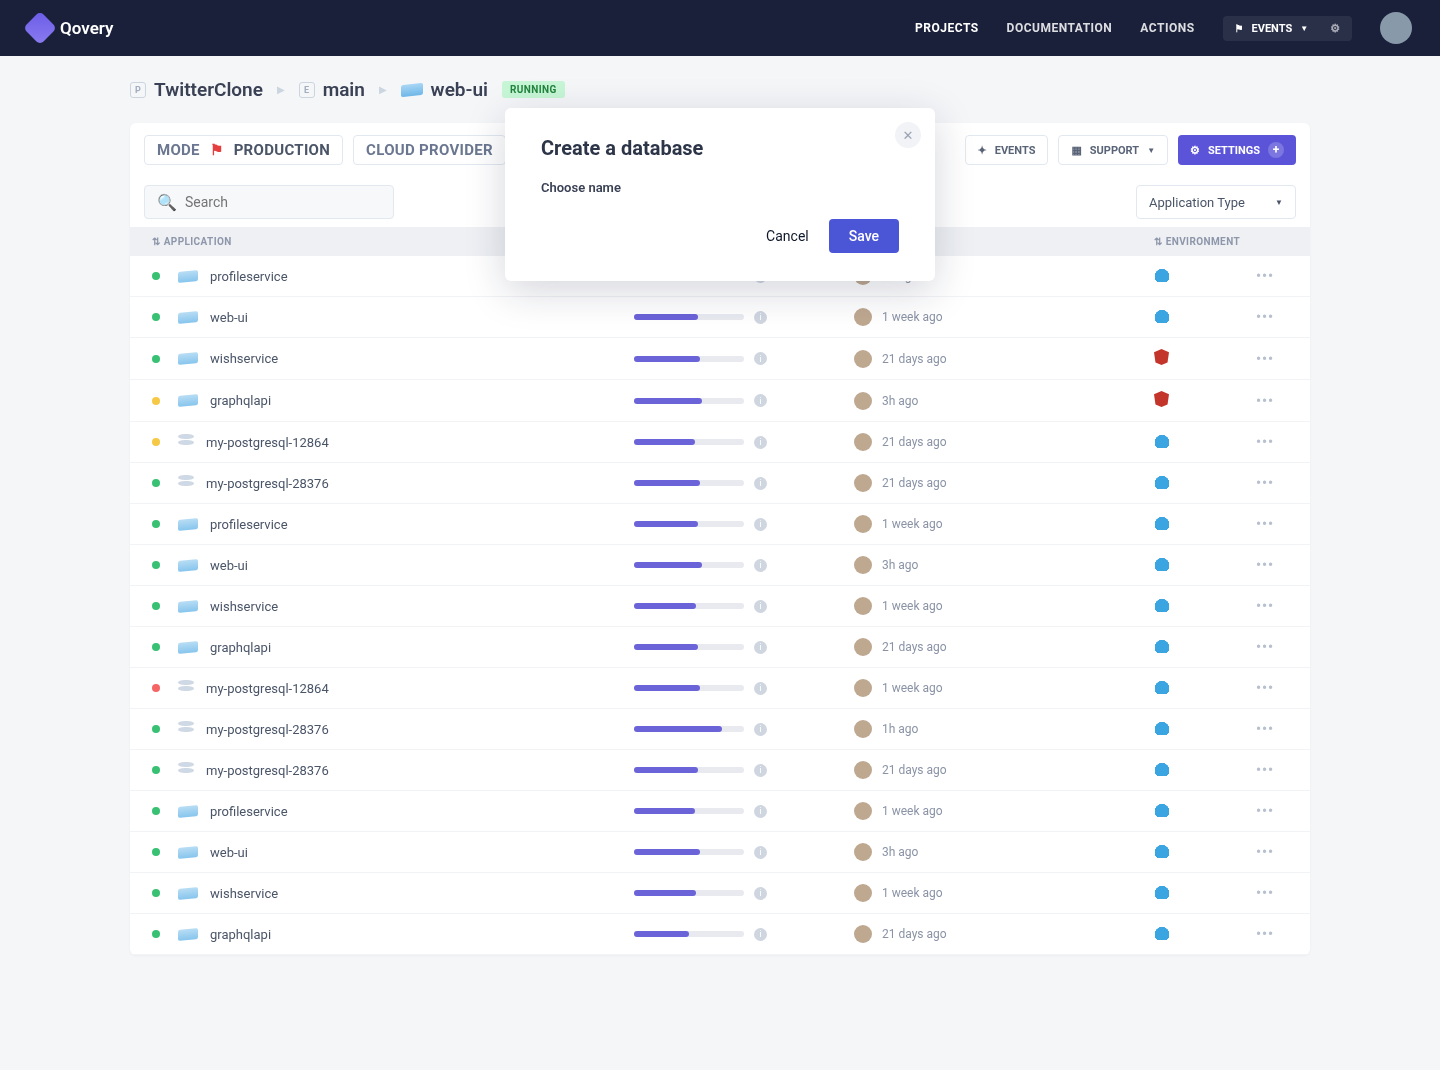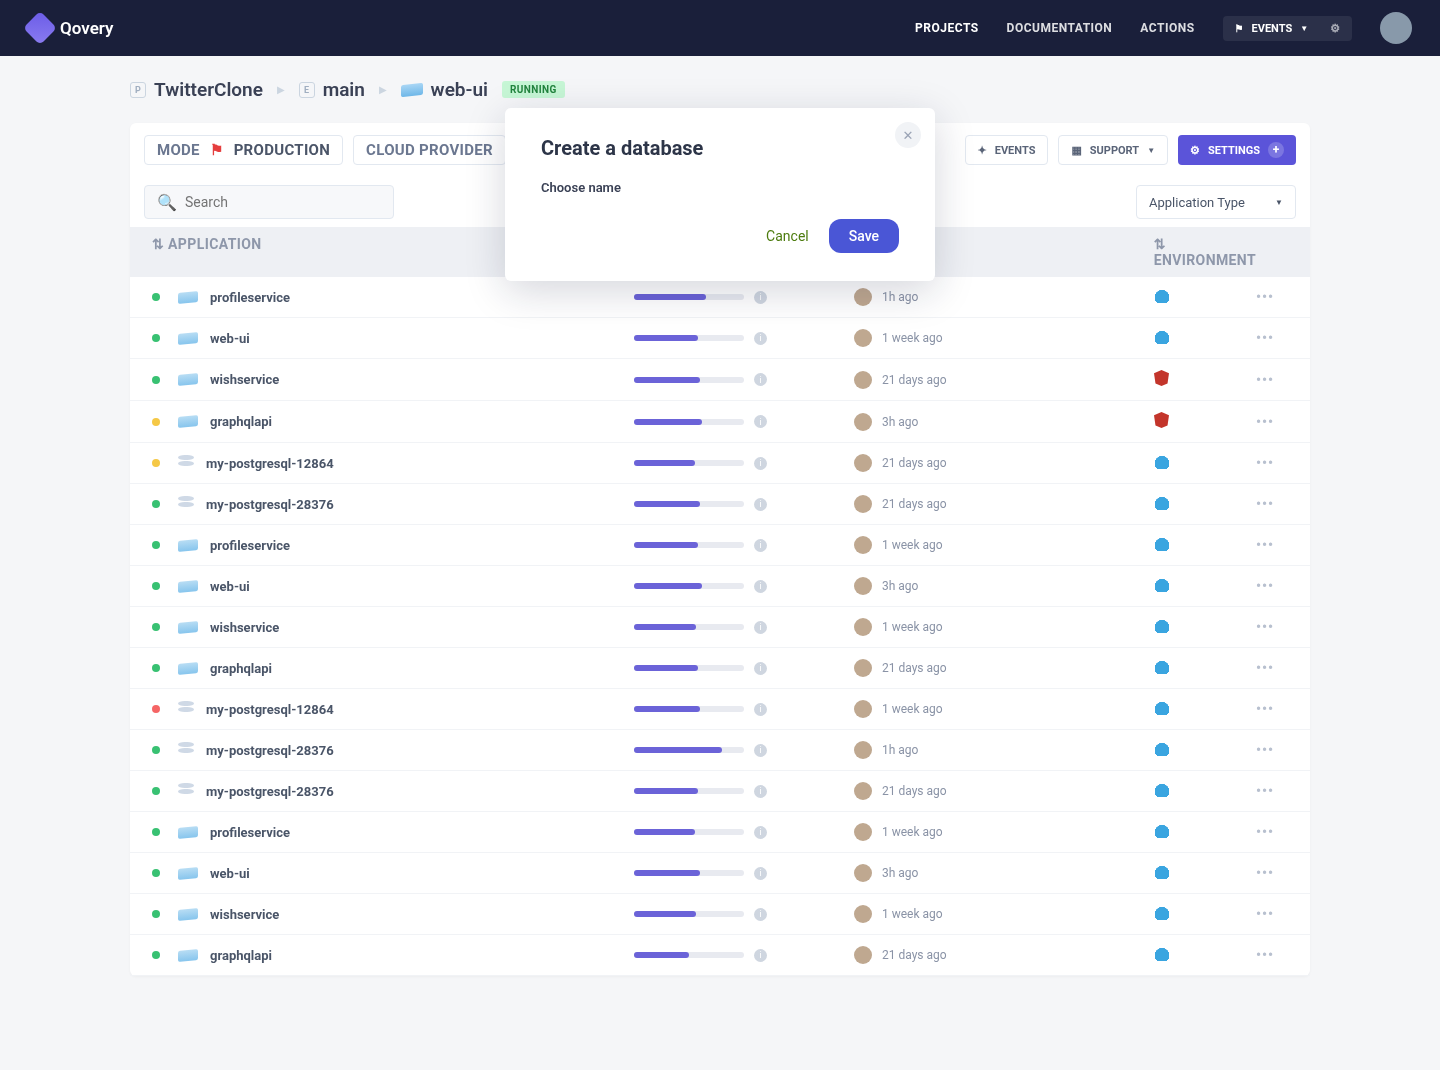--- a/index.html
+++ b/index.html
@@ -36,58 +36,58 @@
 .btn-primary { height: 30px; border: none; border-radius: 4px; background: #5b54d9; color: #fff; padding: 0 12px; font-size: 11px; font-weight: 700; display: flex; align-items: center; gap: 8px; cursor: pointer; }
 .btn-primary .plus { background: rgba(255,255,255,0.2); width: 16px; height: 16px; border-radius: 50%; display: flex; align-items: center; justify-content: center; font-size: 12px; }
 
 
 .filter-row { padding: 8px 14px; display: flex; align-items: center; justify-content: space-between; }
 .search { width: 250px; height: 34px; border: 1px solid #e2e8f0; border-radius: 4px; background: #f7f8fa; display: flex; align-items: center; padding: 0 12px; gap: 8px; color: #a0aec0; }
 .search input { border: none; background: transparent; outline: none; font-size: 14px; color: #3a4155; flex: 1; }
 .select { width: 160px; height: 34px; border: 1px solid #e2e8f0; border-radius: 4px; display: flex; align-items: center; justify-content: space-between; padding: 0 12px; font-size: 13px; color: #4a5568; cursor: pointer; }
 
 
-.table-header { background: #eef0f4; display: flex; padding: 9px 14px; font-size: 14px; font-weight: 700; color: #8e97aa; letter-spacing: 0.4px; }
+.table-header { background: #eef0f4; display: flex; padding: 9px 14px; font-size: 10px; font-weight: 700; color: #8e97aa; letter-spacing: 0.4px; }
 .col-app { width: 490px; padding-left: 8px; }
 .col-mem { width: 220px; }
 .col-commit { width: 300px; }
 .col-env { flex: 1; }
 .col-actions { width: 40px; }
 
 .row { display: flex; align-items: center; padding: 11px 14px; border-bottom: 1px solid #f1f3f6; font-size: 13px; }
 .dot { width: 8px; height: 8px; border-radius: 50%; margin-right: 18px; }
 .dot.green { background: #38c172; }
 .dot.yellow { background: #f5c846; }
 .dot.reddish { background: #f56565; }
 .app-icon { width: 20px; height: 11px; background: linear-gradient(180deg,#b8ddf4,#87c5ed); border-radius: 2px; transform: skewY(-6deg); margin-right: 12px; }
 .db-icon { width: 16px; height: 16px; margin-right: 12px; position: relative; }
 .db-icon::before, .db-icon::after { content: ""; position: absolute; left: 0; width: 16px; height: 5px; background: #cfd9e6; border-radius: 50%/60%; }
 .db-icon::before { top: 0; }
 .db-icon::after { top: 6px; }
-.app-name { color: #4a5568; font-weight: 700; }
+.app-name { color: #4a5568; font-weight: 400; }
 .bar-wrap { width: 110px; height: 6px; background: #e8eaf0; border-radius: 3px; margin-right: 10px; }
 .bar { height: 100%; background: #6b63d8; border-radius: 3px; }
 .info-dot { width: 13px; height: 13px; border-radius: 50%; background: #cfd6e0; color: #fff; font-size: 9px; display: flex; align-items: center; justify-content: center; }
 .commit-avatar { width: 18px; height: 18px; border-radius: 50%; background: #bfa890; margin-right: 10px; }
 .commit-time { color: #8a93a6; font-size: 12px; }
 .env-icon { width: 20px; height: 14px; }
 .env-docker { background: radial-gradient(circle at 40% 60%, #3aa5e0 50%, transparent 51%); border-radius: 2px; }
 .env-ang { width: 15px; height: 16px; background: #c3352b; clip-path: polygon(50% 0, 100% 20%, 90% 85%, 50% 100%, 10% 85%, 0 20%); }
 .more { color: #b8c0cf; font-weight: 700; letter-spacing: 1px; cursor: pointer; font-size: 14px; }
 
 
 .overlay { position: absolute; inset: 0; background: rgba(255,255,255,0); display: flex; justify-content: center; padding-top: 108px; }
 .modal { width: 430px; background: #fff; border-radius: 6px; box-shadow: 0 10px 40px rgba(20,30,60,0.18); padding: 28px 36px 28px; position: relative; height: fit-content; }
 .modal-close { position: absolute; top: 14px; right: 14px; width: 26px; height: 26px; border-radius: 50%; background: #f1f3f6; color: #9aa3b5; display: flex; align-items: center; justify-content: center; cursor: pointer; font-size: 13px; }
 .modal h2 { font-size: 20px; font-weight: 700; color: #2d3548; margin-bottom: 20px; }
 .modal label { font-size: 13px; font-weight: 600; color: #3a4155; display: block; margin-bottom: 8px; }
 .modal-input { width: 100%; height: 38px; border: 1px solid #dde2ea; border-radius: 4px; padding: 0 12px; font-size: 14px; color: #4a5568; outline: none; }
 .modal-actions { display: flex; justify-content: flex-end; gap: 6px; margin-top: 24px; align-items: center; }
-.btn-cancel { background: transparent; border: none; color: #4d7c0f; font-size: 14px; padding: 8px 14px; cursor: pointer; }
-.btn-save { background: #4a56d6; color: #fff; border: none; border-radius: 12px; font-size: 14px; font-weight: 500; padding: 9px 20px; cursor: pointer; }
+.btn-cancel { background: transparent; border: none; color: #0f172a; font-size: 14px; padding: 8px 14px; cursor: pointer; }
+.btn-save { background: #4a56d6; color: #fff; border: none; border-radius: 4px; font-size: 14px; font-weight: 500; padding: 9px 20px; cursor: pointer; }
 .small-caret { font-size: 8px; }
 .flag-icon { color: #fff; font-size: 10px; }
 </style>
 </head>
 <body>
 
 <div class="header">
   <div class="logo">
     <div class="logo-mark"></div>
     <span>Qovery</span>

